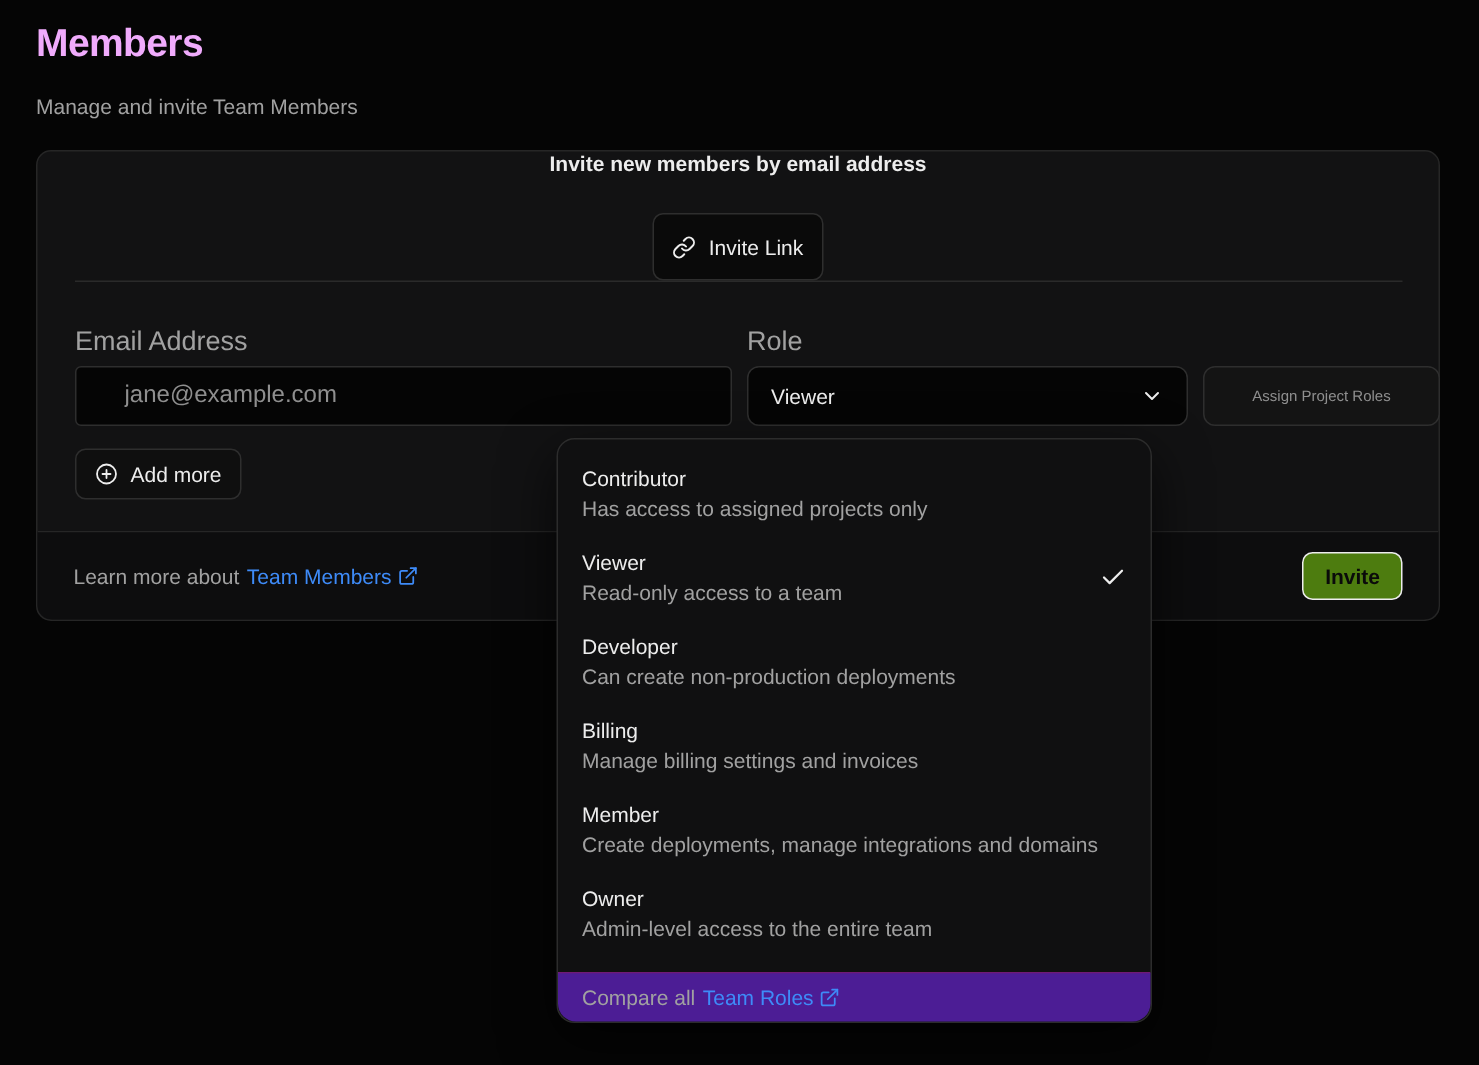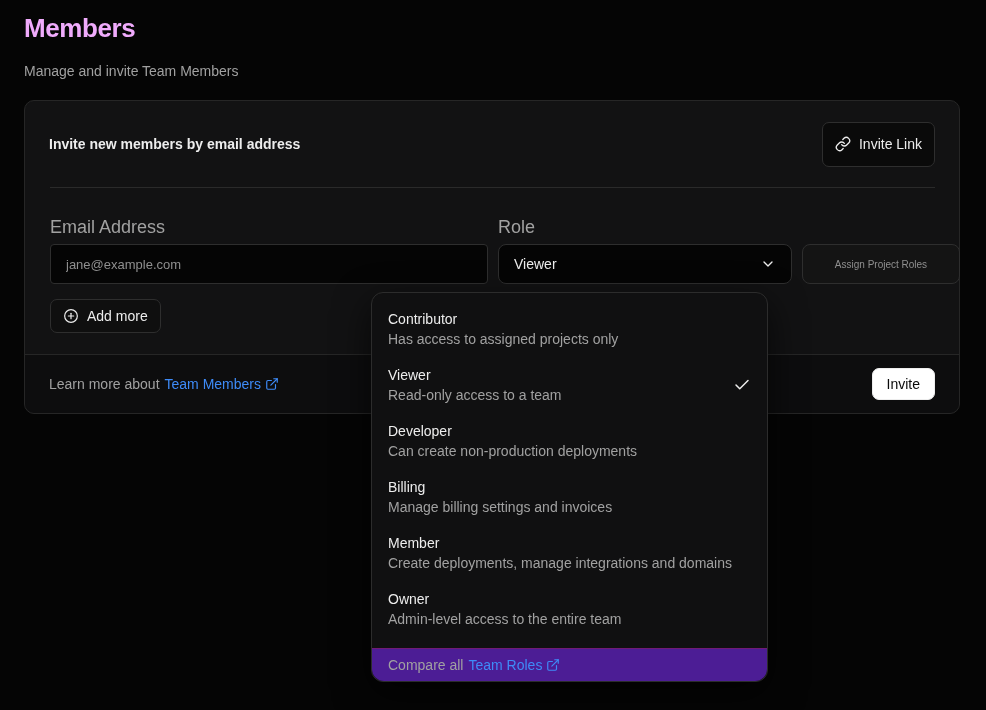--- a/index.html
+++ b/index.html
@@ -21,20 +21,21 @@
   }
   
   .card {
     position:absolute; left:24px; top:100px; width:936px; height:314px;
     background:#121213; border:1px solid #262626; border-radius:10px;
   }
   .card-header {
     position:absolute; top:0; left:0; right:0; height:86px;
     display:flex; align-items:center; justify-content:space-between;
     padding:0 24px;
+    flex-direction:column;
   }
   .card-header-title { font-size:14px; font-weight:600; color:#ededed; }
   .card-divider {
     position:absolute; top:86px; left:25px; right:24px;
     border-top:1px solid #2a2a2a;
   }
   .btn {
     display:inline-flex; align-items:center; gap:8px;
     font-size:14px; border-radius:7px; cursor:pointer;
     border:1px solid #2e2e2e; background:#0a0a0a; color:#ededed;
@@ -43,21 +44,21 @@
   }
   .field-label {
     position:absolute; top:116px;
     font-size:18px; color:#a1a1a1;
   }
   .label-email { left:25px; }
   .label-role  { left:473px; }
   .text-input {
     position:absolute; top:143px; left:25px; width:438px; height:40px;
     background:#050505; border:1px solid #2e2e2e; border-radius:4px;
-    color:#ededed; font-size:13px; padding:0 15px;
+    color:#ededed; font-size:16px; padding:0 32px;
     font-family:"Liberation Sans", sans-serif; outline:none;
   }
   .text-input::placeholder { color:#8f8f8f; }
   .role-select {
     position:absolute; top:143px; left:473px; width:294px; height:40px;
     background:#050505; border:1px solid #2e2e2e; border-radius:8px;
     display:flex; align-items:center; justify-content:space-between;
     padding:0 15px; font-size:14px; color:#ededed; cursor:pointer;
   }
   .assign-btn {
@@ -74,22 +75,22 @@
   .card-footer {
     position:absolute; left:0; right:0; bottom:0; height:59px;
     background:#0d0d0e; border-top:1px solid #262626;
     border-radius:0 0 10px 10px;
     display:flex; align-items:center; justify-content:space-between;
     padding:0 24px;
   }
   .footer-note { font-size:14px; color:#a1a1a1; display:flex; align-items:center; gap:5px; }
   .link { color:#3e8bf8; text-decoration:none; display:inline-flex; align-items:center; gap:4px; cursor:pointer; }
   .invite-btn {
-    background:#ffffff; color:#0a0a0a; border:1px solid #ededed;
-    height:32px; padding:12px 14px; border-radius:7px; font-weight:400;
+    background:#4d7c0f; color:#0a0a0a; border:1px solid #ededed;
+    height:32px; padding:12px 14px; border-radius:7px; font-weight:700;
   }
   .icon { display:inline-flex; align-items:center; justify-content:center; }
   
   .dropdown {
     position:absolute; left:371px; top:292px; width:397px;
     background:#101011; border:1px solid #2c2c2c; border-radius:12px;
     box-shadow:0 12px 36px rgba(0,0,0,0.65);
     z-index:10;
   }
   .dropdown-list { padding:8px 0 11px 0; }

